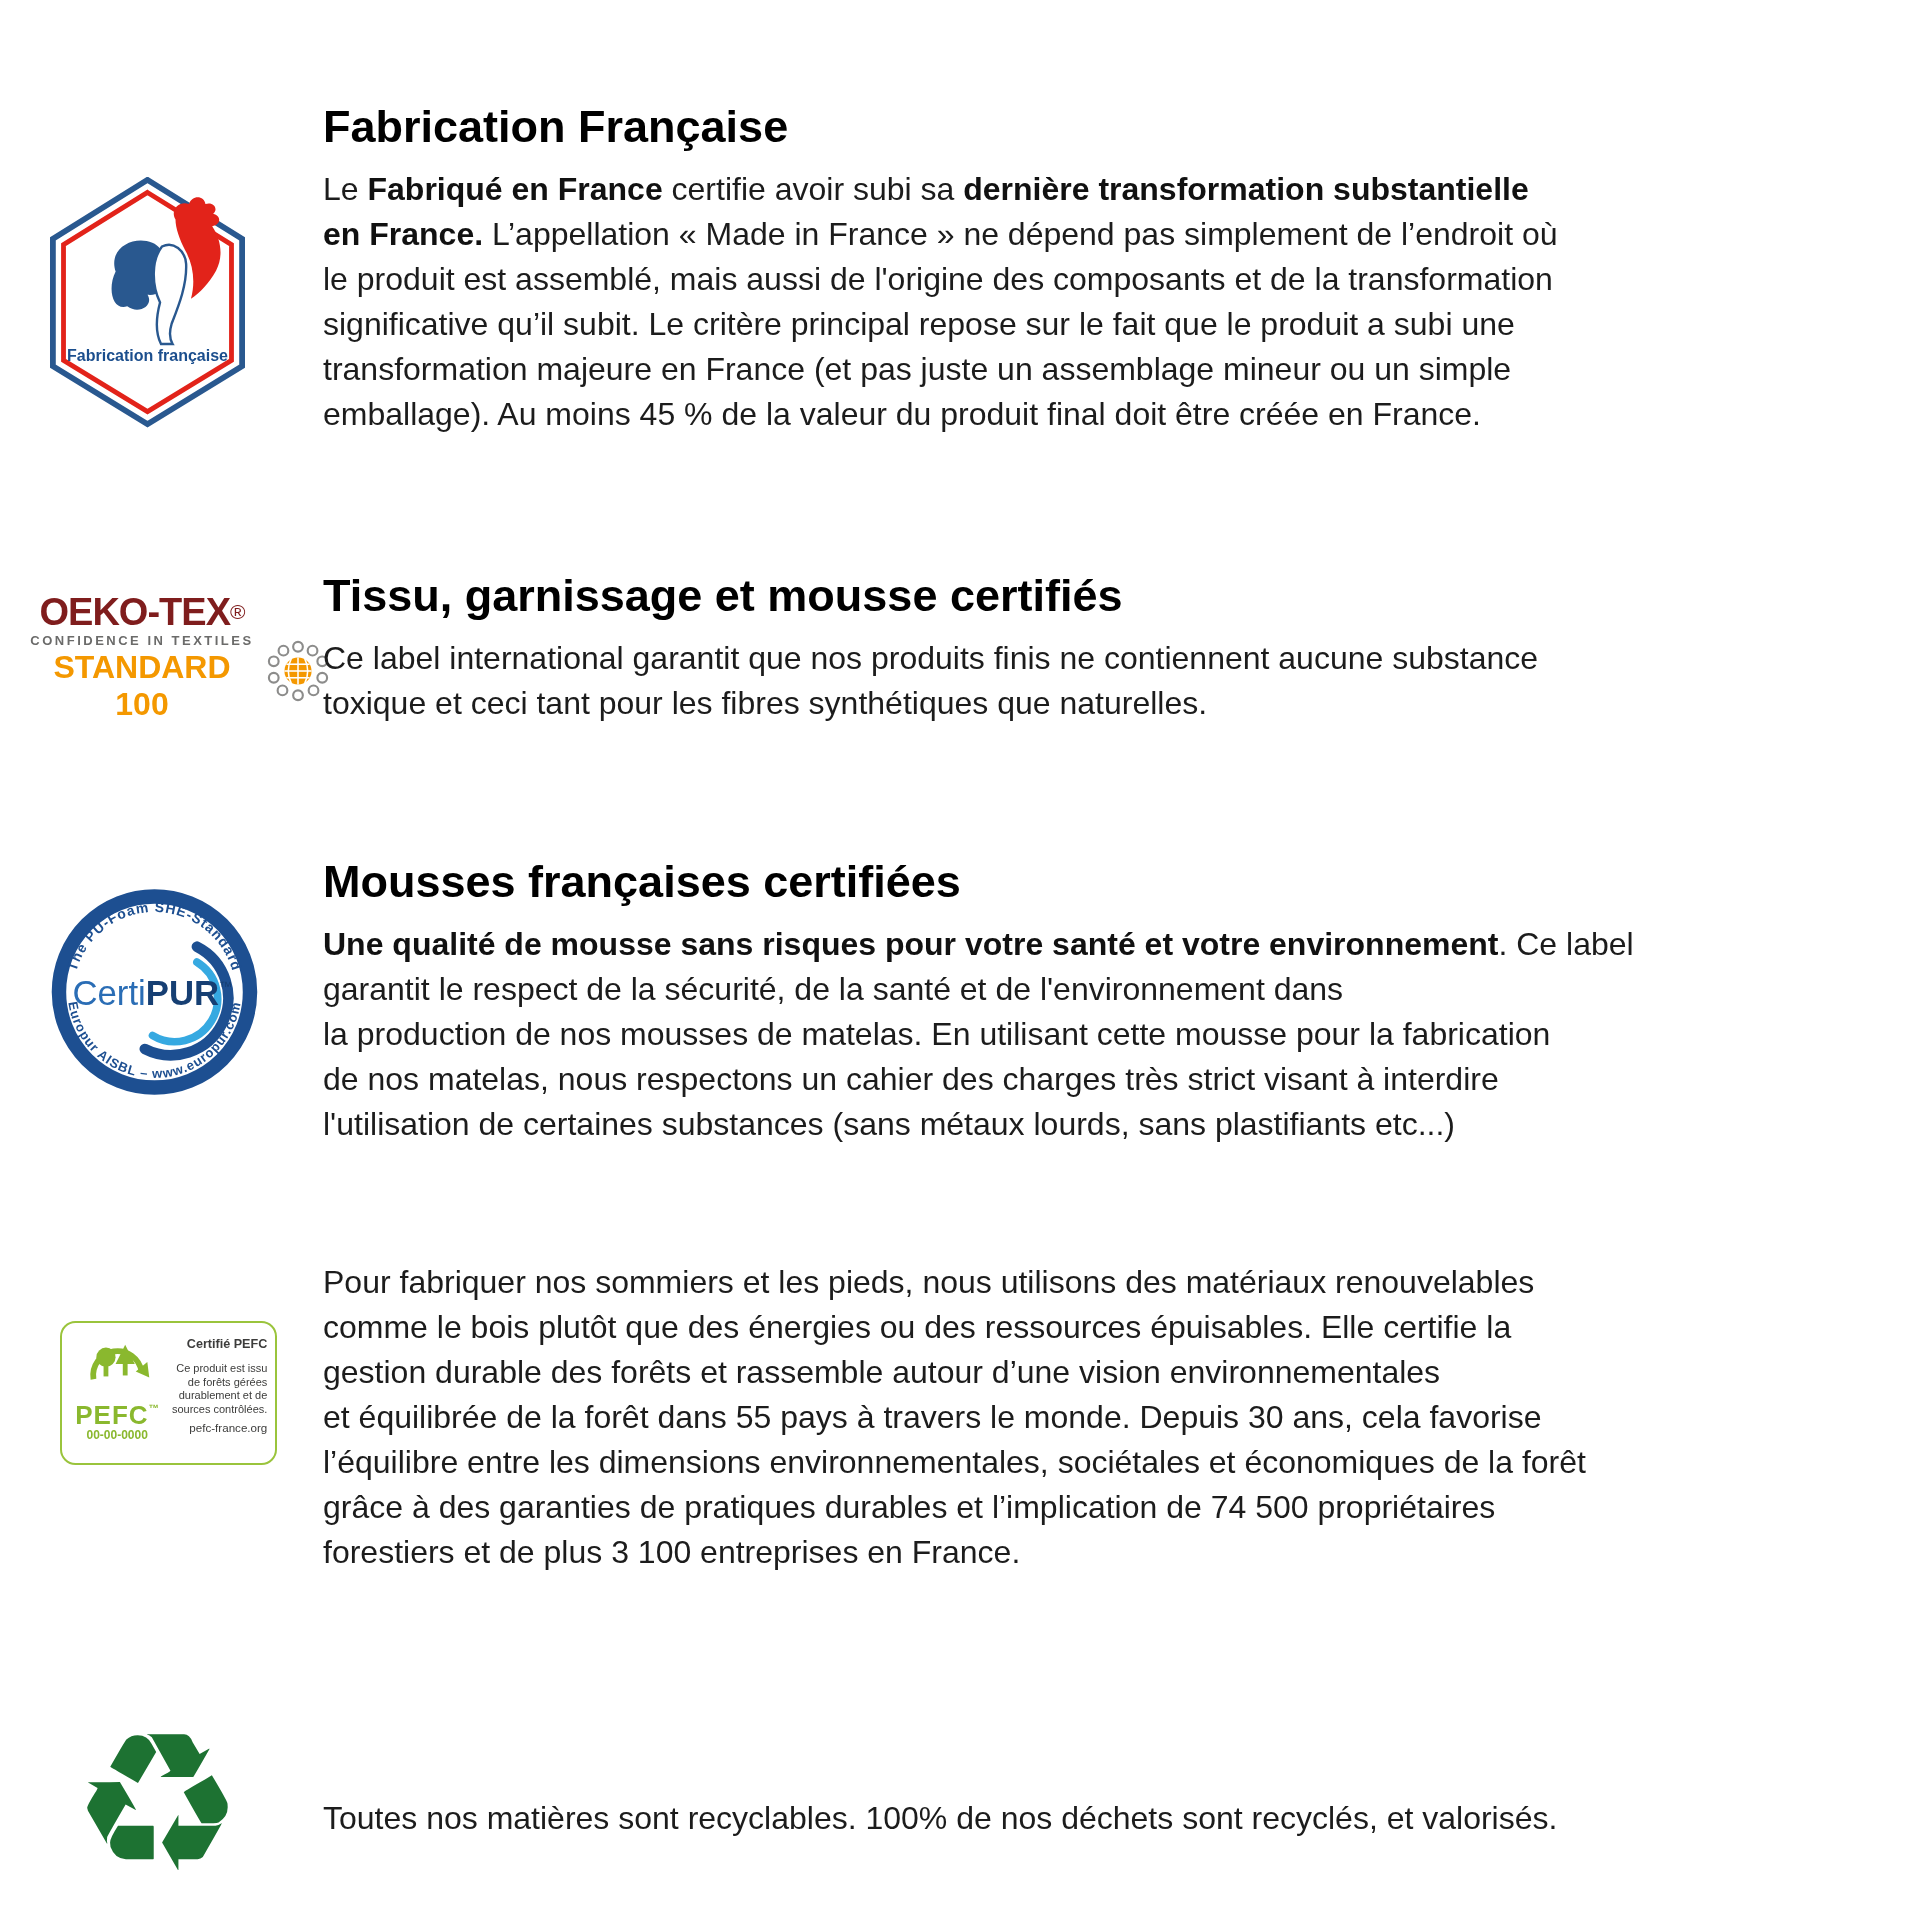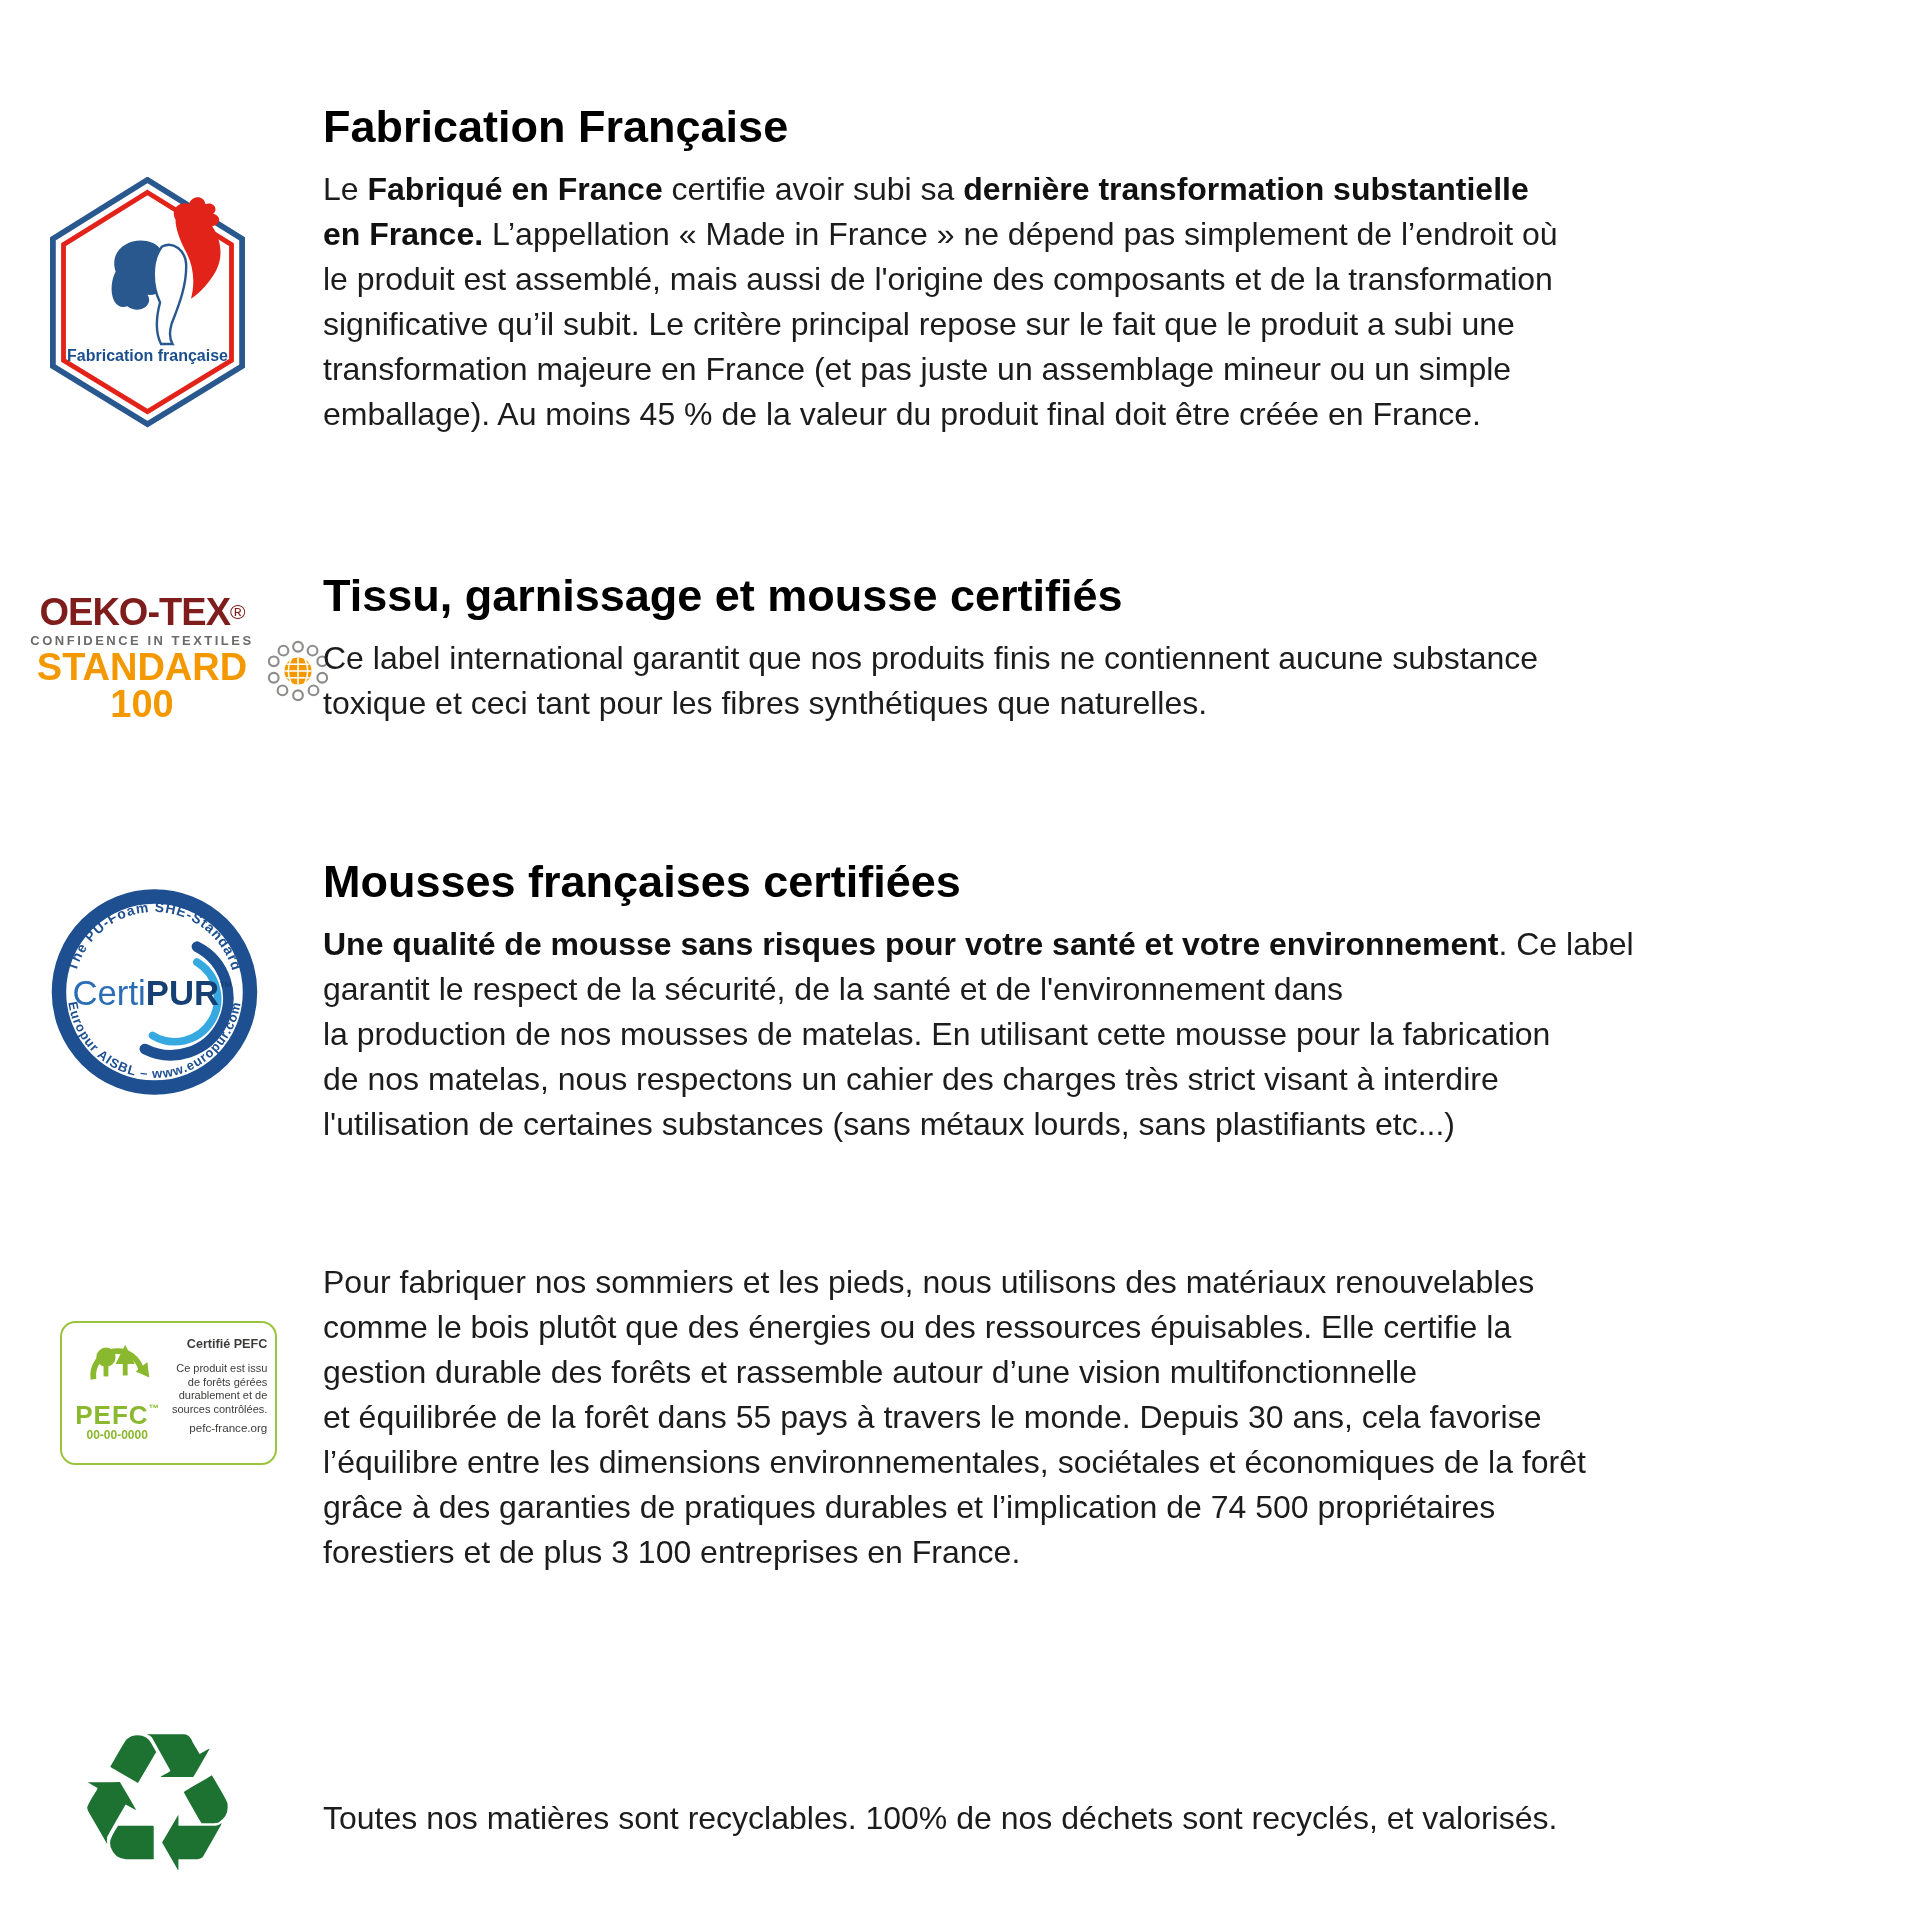--- a/index.html
+++ b/index.html
@@ -13,21 +13,21 @@
   .hex-logo{position:absolute;left:46px;top:177px;width:203px;height:251px;}
   .hex-logo svg{position:absolute;left:0;top:0;}
   .hex-label{position:absolute;top:170px;left:0;width:203px;text-align:center;
              font-size:16px;font-weight:700;color:#1b4e8d;letter-spacing:0px;}
   
   .oeko{position:absolute;left:27px;top:591px;width:290px;height:116px;}
   .oeko-col{width:230px;text-align:center;}
   .oeko-l1{font-size:38px;font-weight:700;color:#7f1d1d;letter-spacing:-1px;line-height:41px;}
   .oeko-reg{font-size:21px;font-weight:400;vertical-align:5.8px;}
   .oeko-l2{font-size:13px;font-weight:600;color:#6b6b6a;letter-spacing:2.5px;line-height:16.4px;}
-  .oeko-l3{font-size:38px;font-weight:700;color:#f49800;line-height:37px;}
+  .oeko-l3{font-size:32px;font-weight:700;color:#f49800;line-height:37px;}
   .oeko-emblem{position:absolute;left:239px;top:48px;}
   
   .certipur{position:absolute;left:50px;top:883px;width:208px;height:220px;}
   
   .pefc{position:absolute;left:60px;top:1321px;width:217px;height:144px;background:#fff;
         border:2.9px solid #9ac43c;border-radius:15.4px;box-sizing:border-box;display:flex;
         padding:9.7px 7.7px 7.7px 9.7px;}
   .pefc-left{width:91px;text-align:center;}
   .pefc-name{font-size:26px;font-weight:700;color:#8ab82e;line-height:27px;letter-spacing:1px;}
   .pefc-name .tm{font-size:10.6px;vertical-align:11.6px;letter-spacing:0;}
@@ -154,21 +154,21 @@
     <div class="pefc-right">
       <div class="pefc-title">Certifié PEFC</div>
       <div class="pefc-desc">Ce produit est issu de forêts gérées durablement et de sources contrôlées.</div>
       <div class="pefc-url">pefc-france.org</div>
     </div>
   </div>
   <div class="textblock s4">
     <div>
         <div class="tl"><span>Pour fabriquer nos sommiers et les pieds, nous utilisons des matériaux renouvelables</span></div>
         <div class="tl"><span>comme le bois plutôt que des énergies ou des ressources épuisables. Elle certifie la</span></div>
-        <div class="tl"><span>gestion durable des forêts et rassemble autour d’une vision multifonctionnelle</span></div>
+        <div class="tl"><span>gestion durable des forêts et rassemble autour d’une vision environnementales</span></div>
         <div class="tl"><span>et équilibrée de la forêt dans 55 pays à travers le monde. Depuis 30 ans, cela favorise</span></div>
         <div class="tl"><span>l’équilibre entre les dimensions environnementales, sociétales et économiques de la forêt</span></div>
         <div class="tl"><span>grâce à des garanties de pratiques durables et l’implication de 74 500 propriétaires</span></div>
         <div class="tl"><span>forestiers et de plus 3 100 entreprises en France.</span></div>
       </div>
   </div>
 
   <div class="recycle">♻</div>
   <div class="s5">
     <div>

